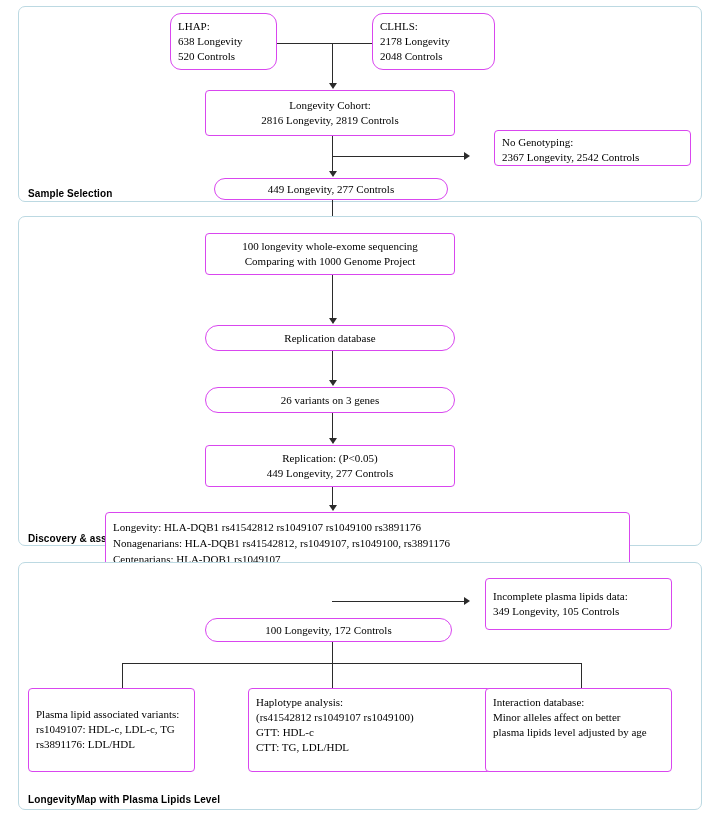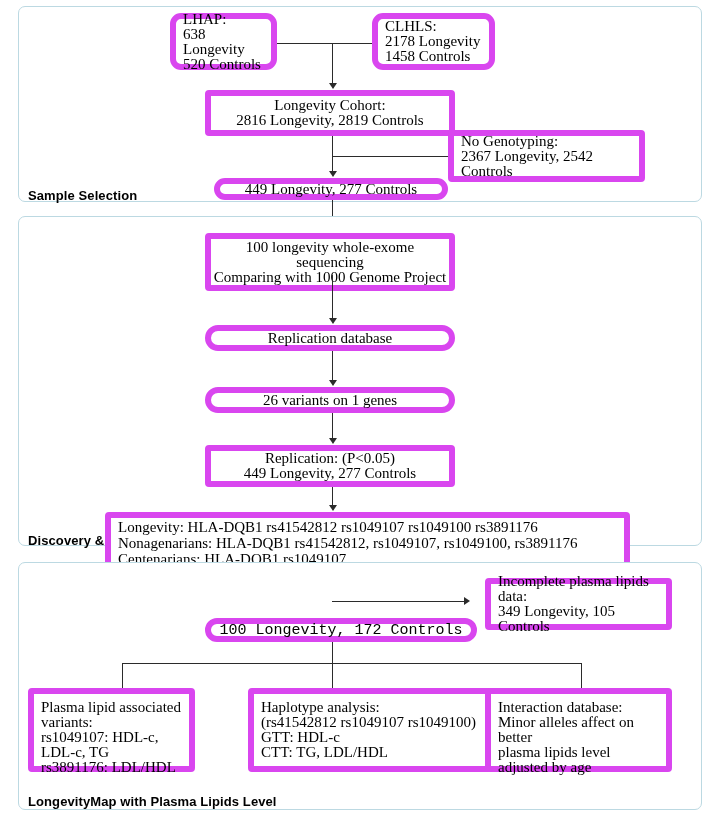--- a/index.html
+++ b/index.html
@@ -25,33 +25,33 @@
     position: absolute;
     border: 1px solid #bcd9e2;
     border-radius: 7px;
     background: #ffffff;
     box-sizing: border-box;
   }
   .panel-label {
     position: absolute;
     font-family: "Liberation Sans", "DejaVu Sans", sans-serif;
     font-weight: bold;
-    font-size: 13px;
+    font-size: 10px;
     letter-spacing: 0.1px;
     color: #000000;
     white-space: nowrap;
   }
 
   
   .node {
     position: absolute;
-    border: 6px solid #d946ef;
+    border: 1px solid #d946ef;
     background: #ffffff;
     box-sizing: border-box;
-    font-size: 15px;
+    font-size: 11px;
     line-height: 15px;
     color: #000000;
     border-radius: 11px;
     display: flex;
     flex-direction: column;
     justify-content: center;
     white-space: pre-line;
   }
   .node.left   { text-align: left;   padding-left: 7px; padding-right: 5px; }
   .node.center { text-align: center;  align-items: center; }
@@ -96,73 +96,73 @@
 
   <div class="node left" style="left:170px; top:13px; width:107px; height:57px;">
     <span>LHAP:
 638 Longevity
 520 Controls</span>
   </div>
 
   <div class="node left" style="left:372px; top:13px; width:123px; height:57px;">
     <span>CLHLS:
 2178 Longevity
-1458 Controls</span>
+2048 Controls</span>
   </div>
 
   <div class="ln h" style="left:277px; top:43px; width:56px;"></div>
 
   <div class="ln h" style="left:332px; top:43px; width:40px;"></div>
 
   <div class="ln v" style="left:332px; top:43px; height:41px;"></div>
   <div class="arrow-down" style="left:329px; top:83px;"></div>
 
   <div class="node center rounded-lg" style="left:205px; top:90px; width:250px; height:46px;">
     <span>Longevity Cohort:
 2816 Longevity, 2819 Controls</span>
   </div>
 
   <div class="ln v" style="left:332px; top:136px; height:36px;"></div>
   <div class="arrow-down" style="left:329px; top:171px;"></div>
 
   <div class="ln h" style="left:332px; top:156px; width:133px;"></div>
   <div class="arrow-right" style="left:464px; top:152px;"></div>
 
-  <div class="node left rounded-lg" style="left:448px; top:130px; width:197px; height:52px;">
+  <div class="node left rounded-lg" style="left:494px; top:130px; width:197px; height:36px;justify-content:flex-end;">
     <span>No Genotyping:
 2367 Longevity, 2542 Controls</span>
   </div>
 
   <div class="node pill" style="left:214px; top:178px; width:234px; height:22px;">
     <span>449 Longevity, 277 Controls</span>
   </div>
 
   <div class="ln v" style="left:332px; top:200px; height:44px;"></div>
   <div class="arrow-down" style="left:329px; top:243px;"></div>
 
   <div class="panel" style="left:18px; top:216px; width:684px; height:330px;"></div>
   <div class="panel-label" style="left:28px; top:533px;">Discovery &amp; association with longevity</div>
 
-  <div class="node center rounded-lg" style="left:205px; top:233px; width:250px; height:58px;">
+  <div class="node center rounded-lg" style="left:205px; top:233px; width:250px; height:42px;">
     <span>100 longevity whole-exome sequencing
 Comparing with 1000 Genome Project</span>
   </div>
 
   <div class="ln v" style="left:332px; top:275px; height:44px;"></div>
   <div class="arrow-down" style="left:329px; top:318px;"></div>
 
   <div class="node pill" style="left:205px; top:325px; width:250px; height:26px;">
     <span>Replication database</span>
   </div>
 
   <div class="ln v" style="left:332px; top:351px; height:30px;"></div>
   <div class="arrow-down" style="left:329px; top:380px;"></div>
 
   <div class="node pill" style="left:205px; top:387px; width:250px; height:26px;">
-    <span>26 variants on 1 genes</span>
+    <span>26 variants on 3 genes</span>
   </div>
 
   <div class="ln v" style="left:332px; top:413px; height:26px;"></div>
   <div class="arrow-down" style="left:329px; top:438px;"></div>
 
   <div class="node center rounded-lg" style="left:205px; top:445px; width:250px; height:42px;">
     <span>Replication: (P&lt;0.05)
 449 Longevity, 277 Controls</span>
   </div>
 
@@ -181,33 +181,33 @@
   <div class="panel-label" style="left:28px; top:794px;">LongevityMap with Plasma Lipids Level</div>
 
   <div class="ln h" style="left:332px; top:601px; width:133px;"></div>
   <div class="arrow-right" style="left:464px; top:597px;"></div>
 
   <div class="node left rounded-lg" style="left:485px; top:578px; width:187px; height:52px;">
     <span>Incomplete plasma lipids data:
 349 Longevity, 105 Controls</span>
   </div>
 
-  <div class="node pill" style="left:205px; top:618px; width:272px; height:24px;font-family:Liberation Mono, monospace;">
+  <div class="node pill" style="left:205px; top:618px; width:247px; height:24px;">
     <span>100 Longevity, 172 Controls</span>
   </div>
 
   <div class="ln v" style="left:332px; top:642px; height:22px;"></div>
 
   <div class="ln h" style="left:122px; top:663px; width:460px;"></div>
 
   <div class="ln v" style="left:122px; top:663px; height:25px;"></div>
   <div class="ln v" style="left:332px; top:663px; height:25px;"></div>
   <div class="ln v" style="left:581px; top:663px; height:25px;"></div>
 
-  <div class="node left rounded-lg" style="left:28px; top:688px; width:167px; height:84px; justify-content:flex-start; padding-top:6px;">
+  <div class="node left rounded-lg" style="left:28px; top:688px; width:167px; height:84px; justify-content:flex-start; padding-top:18px;">
     <span>Plasma lipid associated variants:
 rs1049107: HDL-c, LDL-c, TG
 rs3891176: LDL/HDL</span>
   </div>
 
   <div class="node left rounded-lg" style="left:248px; top:688px; width:256px; height:84px; justify-content:flex-start; padding-top:6px;">
     <span>Haplotype analysis:
 (rs41542812 rs1049107 rs1049100)
 GTT: HDL-c
 CTT: TG, LDL/HDL</span>

